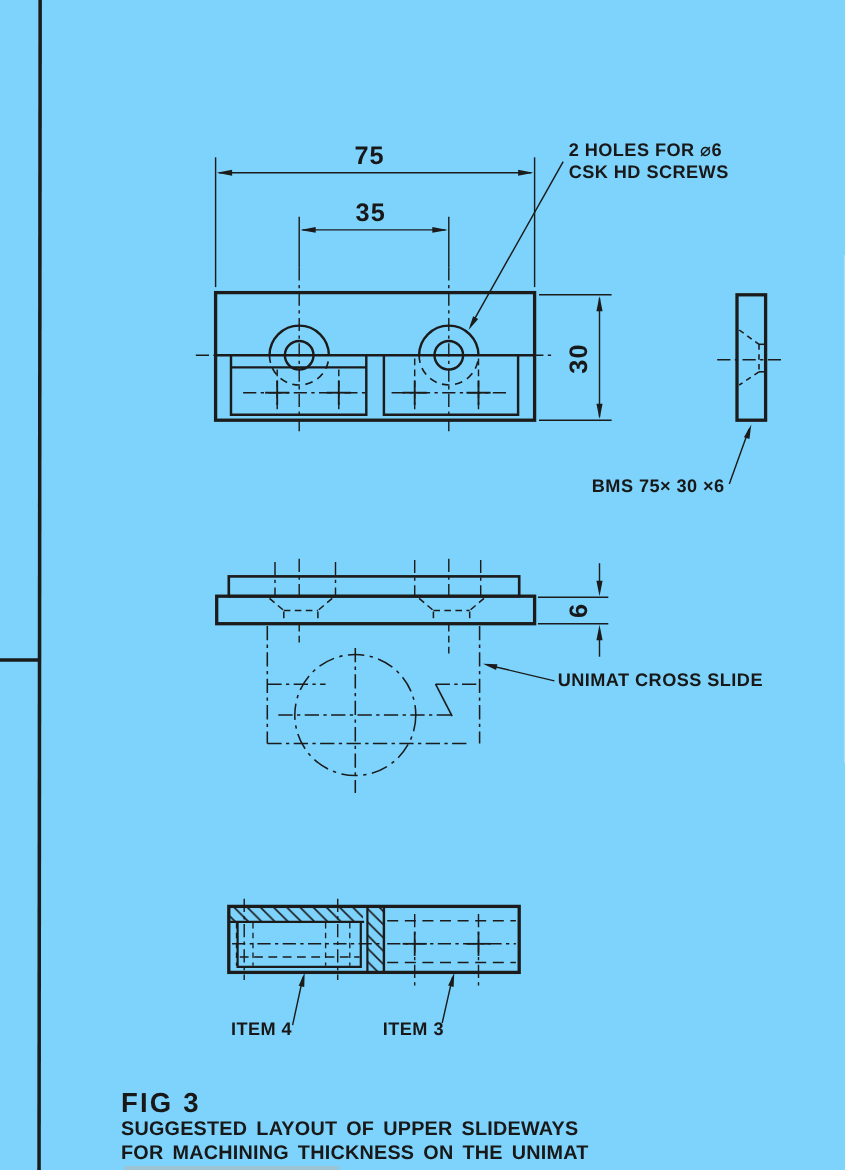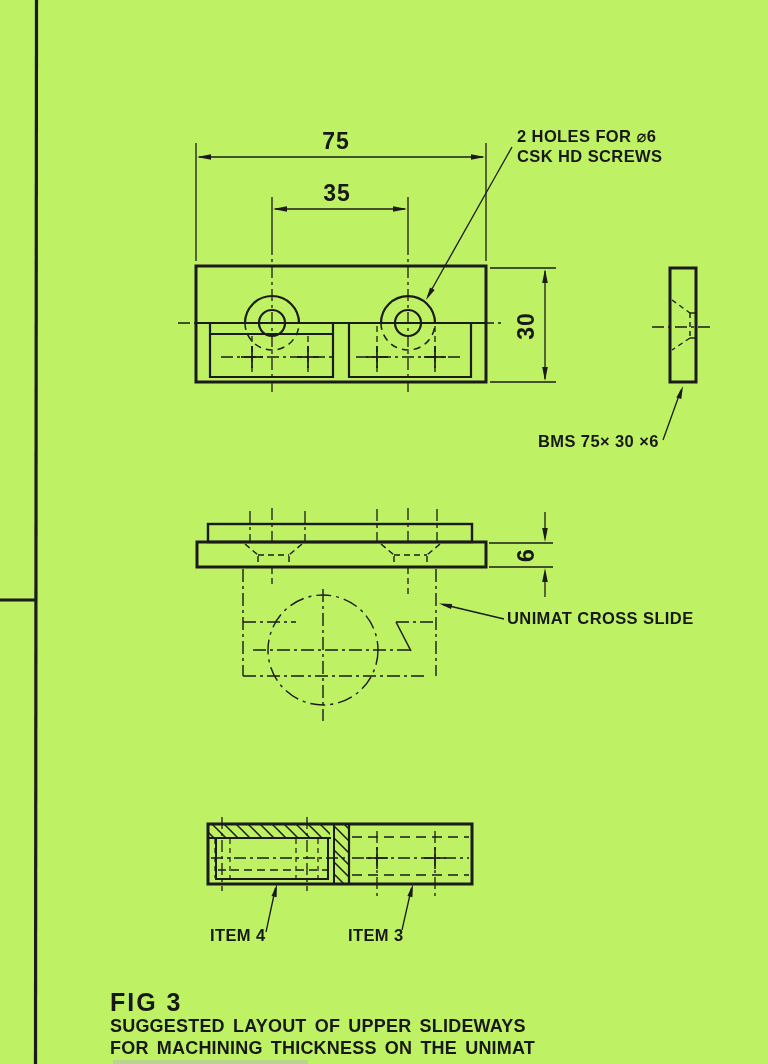--- a/index.html
+++ b/index.html
@@ -1,16 +1,16 @@
 <!DOCTYPE html>
 <html><head>
 <meta charset="utf-8">
 <style>
   html,body{margin:0;padding:0;background:#fbfbf9;}
-  .page{position:relative;width:768px;height:1064px;background:#bef264;overflow:hidden;}
+  .page{position:relative;width:768px;height:1064px;background:#7dd3fc;overflow:hidden;}
   svg{display:block;}
   text{font-family:"Liberation Sans","DejaVu Sans",sans-serif;fill:#181818;}
   .t-note{font-size:16.5px;letter-spacing:.4px;font-weight:600;}
   .t-dim{font-size:23px;font-weight:600;letter-spacing:1px;}
   .t-fig{font-size:25px;font-weight:700;letter-spacing:2px;}
   .t-cap{font-size:18px;font-weight:600;letter-spacing:.2px;word-spacing:3px;}
   .ink{stroke:#1b1b1b;fill:none;}
   .thick{stroke-width:3px;}
   .med{stroke-width:2.2px;}
   .thin{stroke-width:1.3px;}

